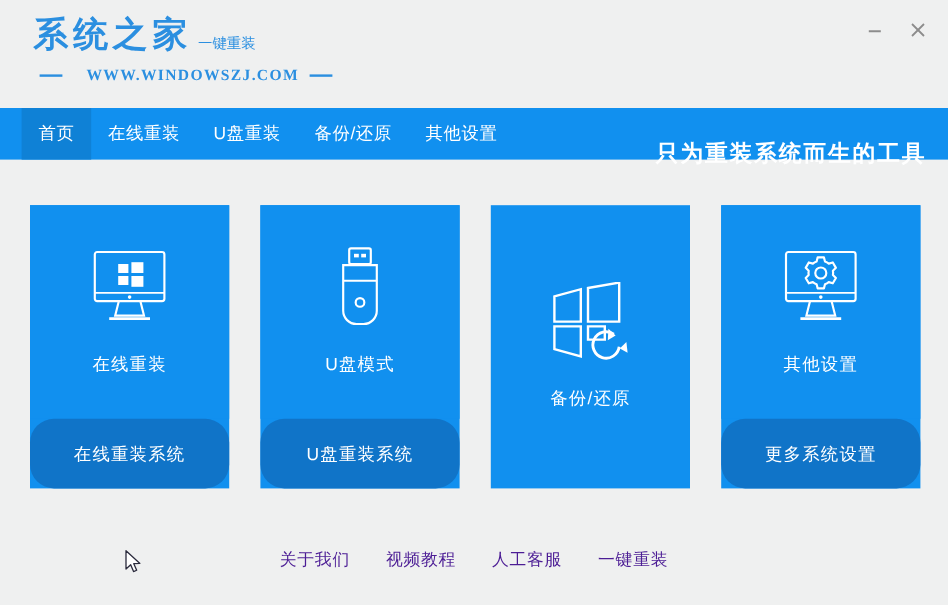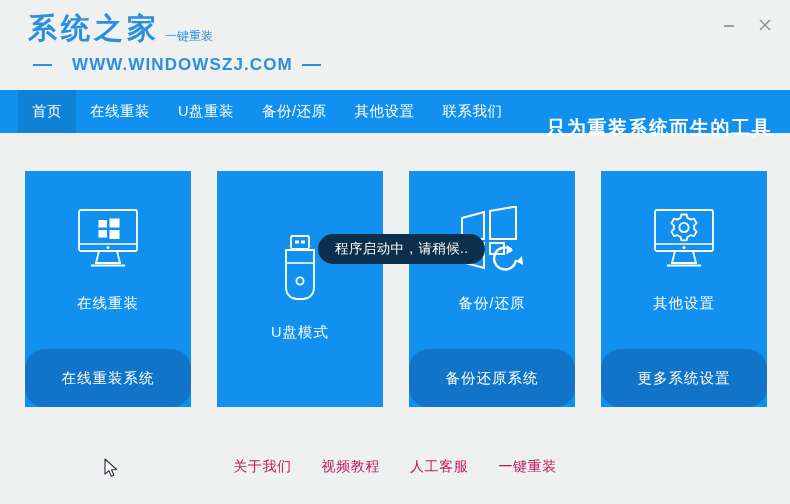--- a/index.html
+++ b/index.html
@@ -34,22 +34,22 @@
     margin-left: 5px; margin-bottom: 1px; line-height: 1;
   }
   .logo-url-row {
     position: absolute; left: 33px; top: 56px;
     display: flex; align-items: center; gap: 9px;
   }
   .url-dash {
     width: 19px; height: 2px; background: #2b8fe0; display: block;
   }
   .logo-url {
-    font-size: 17px; color: #2b8fe0; letter-spacing: 1.1px;
-    font-family: Liberation Sans, sans-serif; font-weight: bold;
+    font-size: 13px; color: #2b8fe0; letter-spacing: 1.1px;
+    font-family: Liberation Serif, serif; font-weight: bold;
     line-height: 1;
     padding-left: 11px;
   }
 
   .win-btns {
     position: absolute; right: 10px; top: 12px;
     display: flex; align-items: center; gap: 6px;
   }
   .win-btn {
     width: 30px; height: 26px;
@@ -115,21 +115,21 @@
     z-index: 40; white-space: nowrap;
   }
 
   
   .footer {
     position: absolute; left: 0; top: 458px; width: 790px;
     display: flex; align-items: center; justify-content: center;
     gap: 30px;
   }
   .footer-link {
-    color: #be185d; font-size: 14px; letter-spacing: 0.6px; cursor: default;
+    color: #4c1d95; font-size: 14px; letter-spacing: 0.6px; cursor: default;
   }
 
   
   .cursor { position: absolute; left: 104px; top: 458px; z-index: 60; }
 </style>
 </head>
 <body>
 
 <div id="app">
 
@@ -159,21 +159,20 @@
     </div>
   </div>
 
   <div class="navbar">
     <div class="nav-items">
       <div class="nav-item active">首页</div>
       <div class="nav-item">在线重装</div>
       <div class="nav-item">U盘重装</div>
       <div class="nav-item">备份/还原</div>
       <div class="nav-item">其他设置</div>
-      <div class="nav-item">联系我们</div>
     </div>
     <div class="nav-slogan">只为重装系统而生的工具</div>
   </div>
 
   <div class="cards">
 
     <div class="card">
       <div class="card-top">
         <div class="card-icon">
           <svg width="74" height="62" viewBox="0 0 74 62">
@@ -200,38 +199,38 @@
             <rect x="14" y="2" width="18" height="13" rx="1.5" fill="none" stroke="#ffffff" stroke-width="1.8"></rect>
             <rect x="18" y="6.5" width="4" height="3" fill="#ffffff"></rect>
             <rect x="24" y="6.5" width="4" height="3" fill="#ffffff"></rect>
             <path d="M9 16 h28 v38 a11 11 0 0 1 -11 11 h-6 a11 11 0 0 1 -11 -11 z" fill="none" stroke="#ffffff" stroke-width="1.8"></path>
             <line x1="9" y1="29" x2="37" y2="29" stroke="#ffffff" stroke-width="1.6"></line>
             <circle cx="23" cy="47" r="3.6" fill="none" stroke="#ffffff" stroke-width="1.8"></circle>
           </svg>
         </div>
         <div class="card-title">U盘模式</div>
       </div>
+      <div class="card-foot">U盘重装系统</div>
     </div>
 
     <div class="card">
       <div class="card-top">
         <div class="card-icon">
           <svg width="76" height="66" viewBox="0 0 76 66">
             <path d="M8 12 L30 6 L30 33 L8 33 Z" fill="none" stroke="#ffffff" stroke-width="2"></path>
             <path d="M8 37 L30 37 L30 62 L8 56 Z" fill="none" stroke="#ffffff" stroke-width="2"></path>
             <path d="M36 5 L62 0.5 L62 33 L36 33 Z" fill="none" stroke="#ffffff" stroke-width="2"></path>
             <path d="M36 37 L50 37 L50 48 L36 48 Z" fill="none" stroke="#ffffff" stroke-width="2"></path>
             <path d="M57.5 43.5 a11 11 0 1 0 4.5 10.5" fill="none" stroke="#ffffff" stroke-width="2.4"></path>
             <path d="M53 39 L59 44.5 L52.5 48.5 Z" fill="#ffffff"></path>
             <path d="M68 50 L62.5 55.5 L69 59 Z" fill="#ffffff"></path>
           </svg>
         </div>
         <div class="card-title">备份/还原</div>
       </div>
-      <div class="card-foot">备份还原系统</div>
     </div>
 
     <div class="card">
       <div class="card-top">
         <div class="card-icon">
           <svg width="74" height="62" viewBox="0 0 74 62">
             <rect x="8" y="2" width="58" height="41" rx="2" fill="none" stroke="#ffffff" stroke-width="1.8"></rect>
             <line x1="8" y1="36" x2="66" y2="36" stroke="#ffffff" stroke-width="1.4"></line>
             <circle cx="37" cy="39.6" r="1.5" fill="#ffffff"></circle>
             <path d="M28 43 L25 55 L49 55 L46 43" fill="none" stroke="#ffffff" stroke-width="1.8"></path>
@@ -242,21 +241,20 @@
             </g>
           </svg>
         </div>
         <div class="card-title">其他设置</div>
       </div>
       <div class="card-foot">更多系统设置</div>
     </div>
 
   </div>
 
-  <div class="toast">程序启动中，请稍候..</div>
 
   <div class="footer">
     <span class="footer-link">关于我们</span>
     <span class="footer-link">视频教程</span>
     <span class="footer-link">人工客服</span>
     <span class="footer-link">一键重装</span>
   </div>
 
   <div class="cursor">
     <svg width="16" height="22" viewBox="0 0 16 22">

